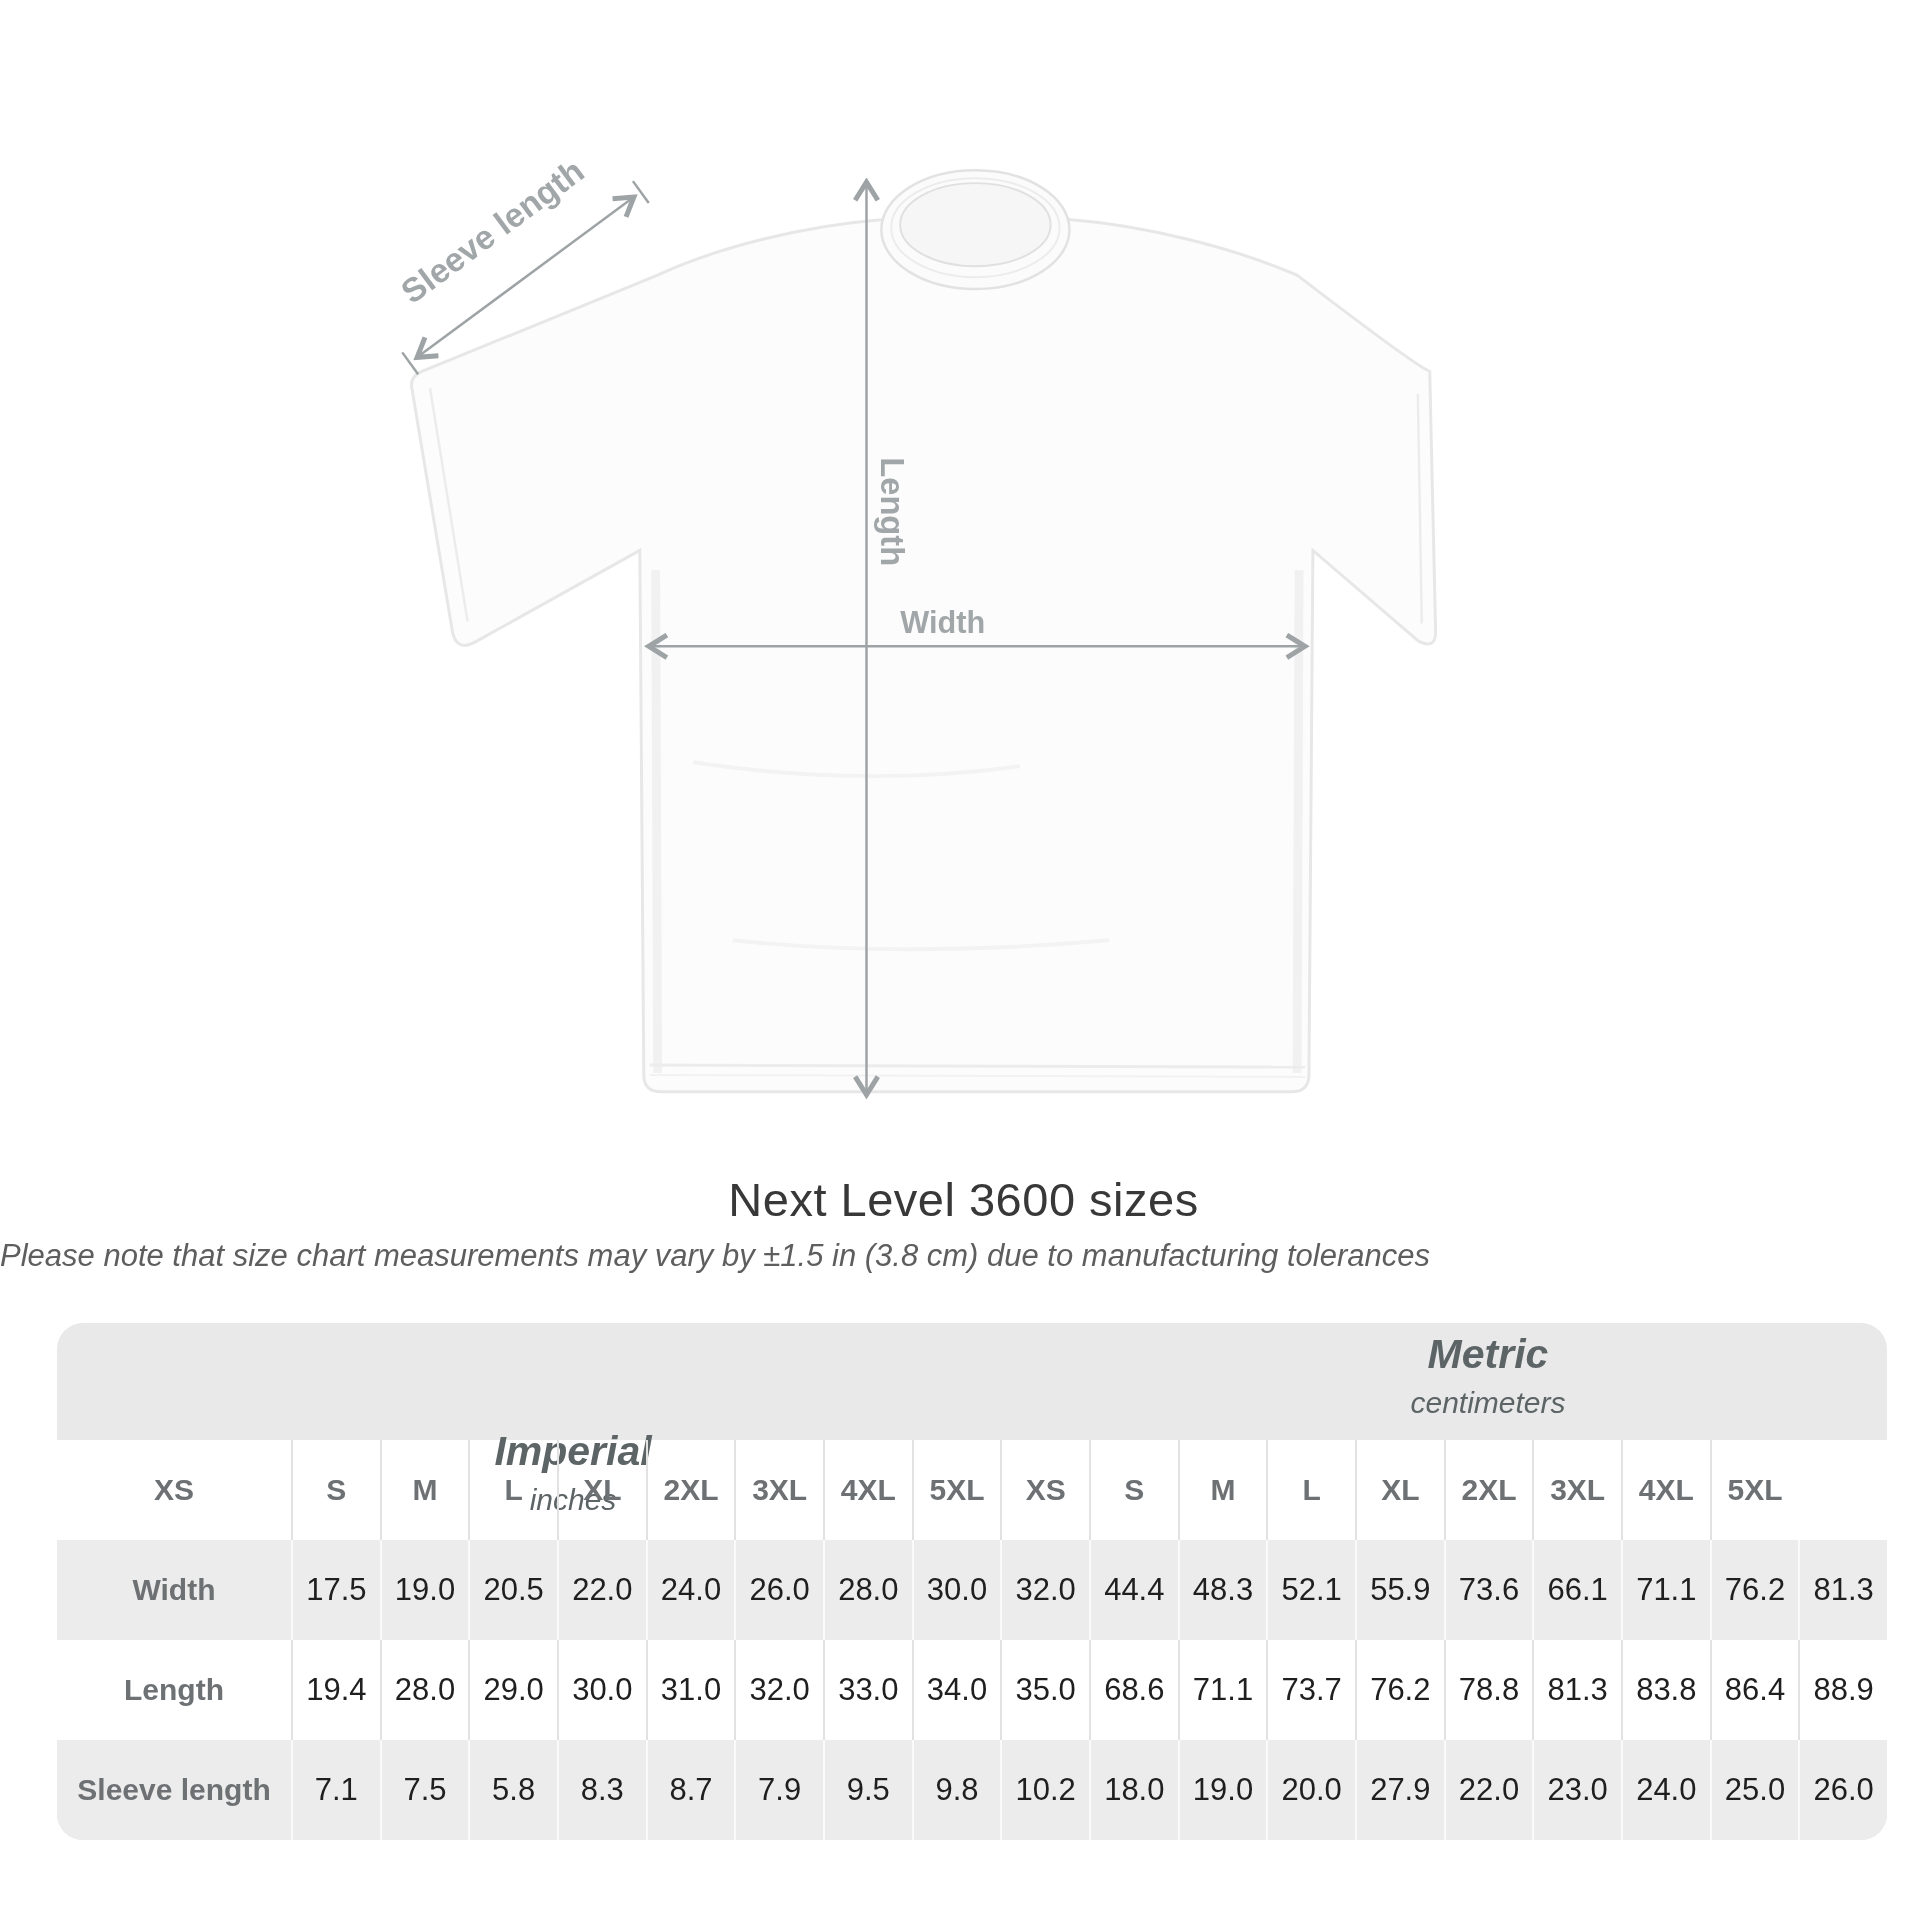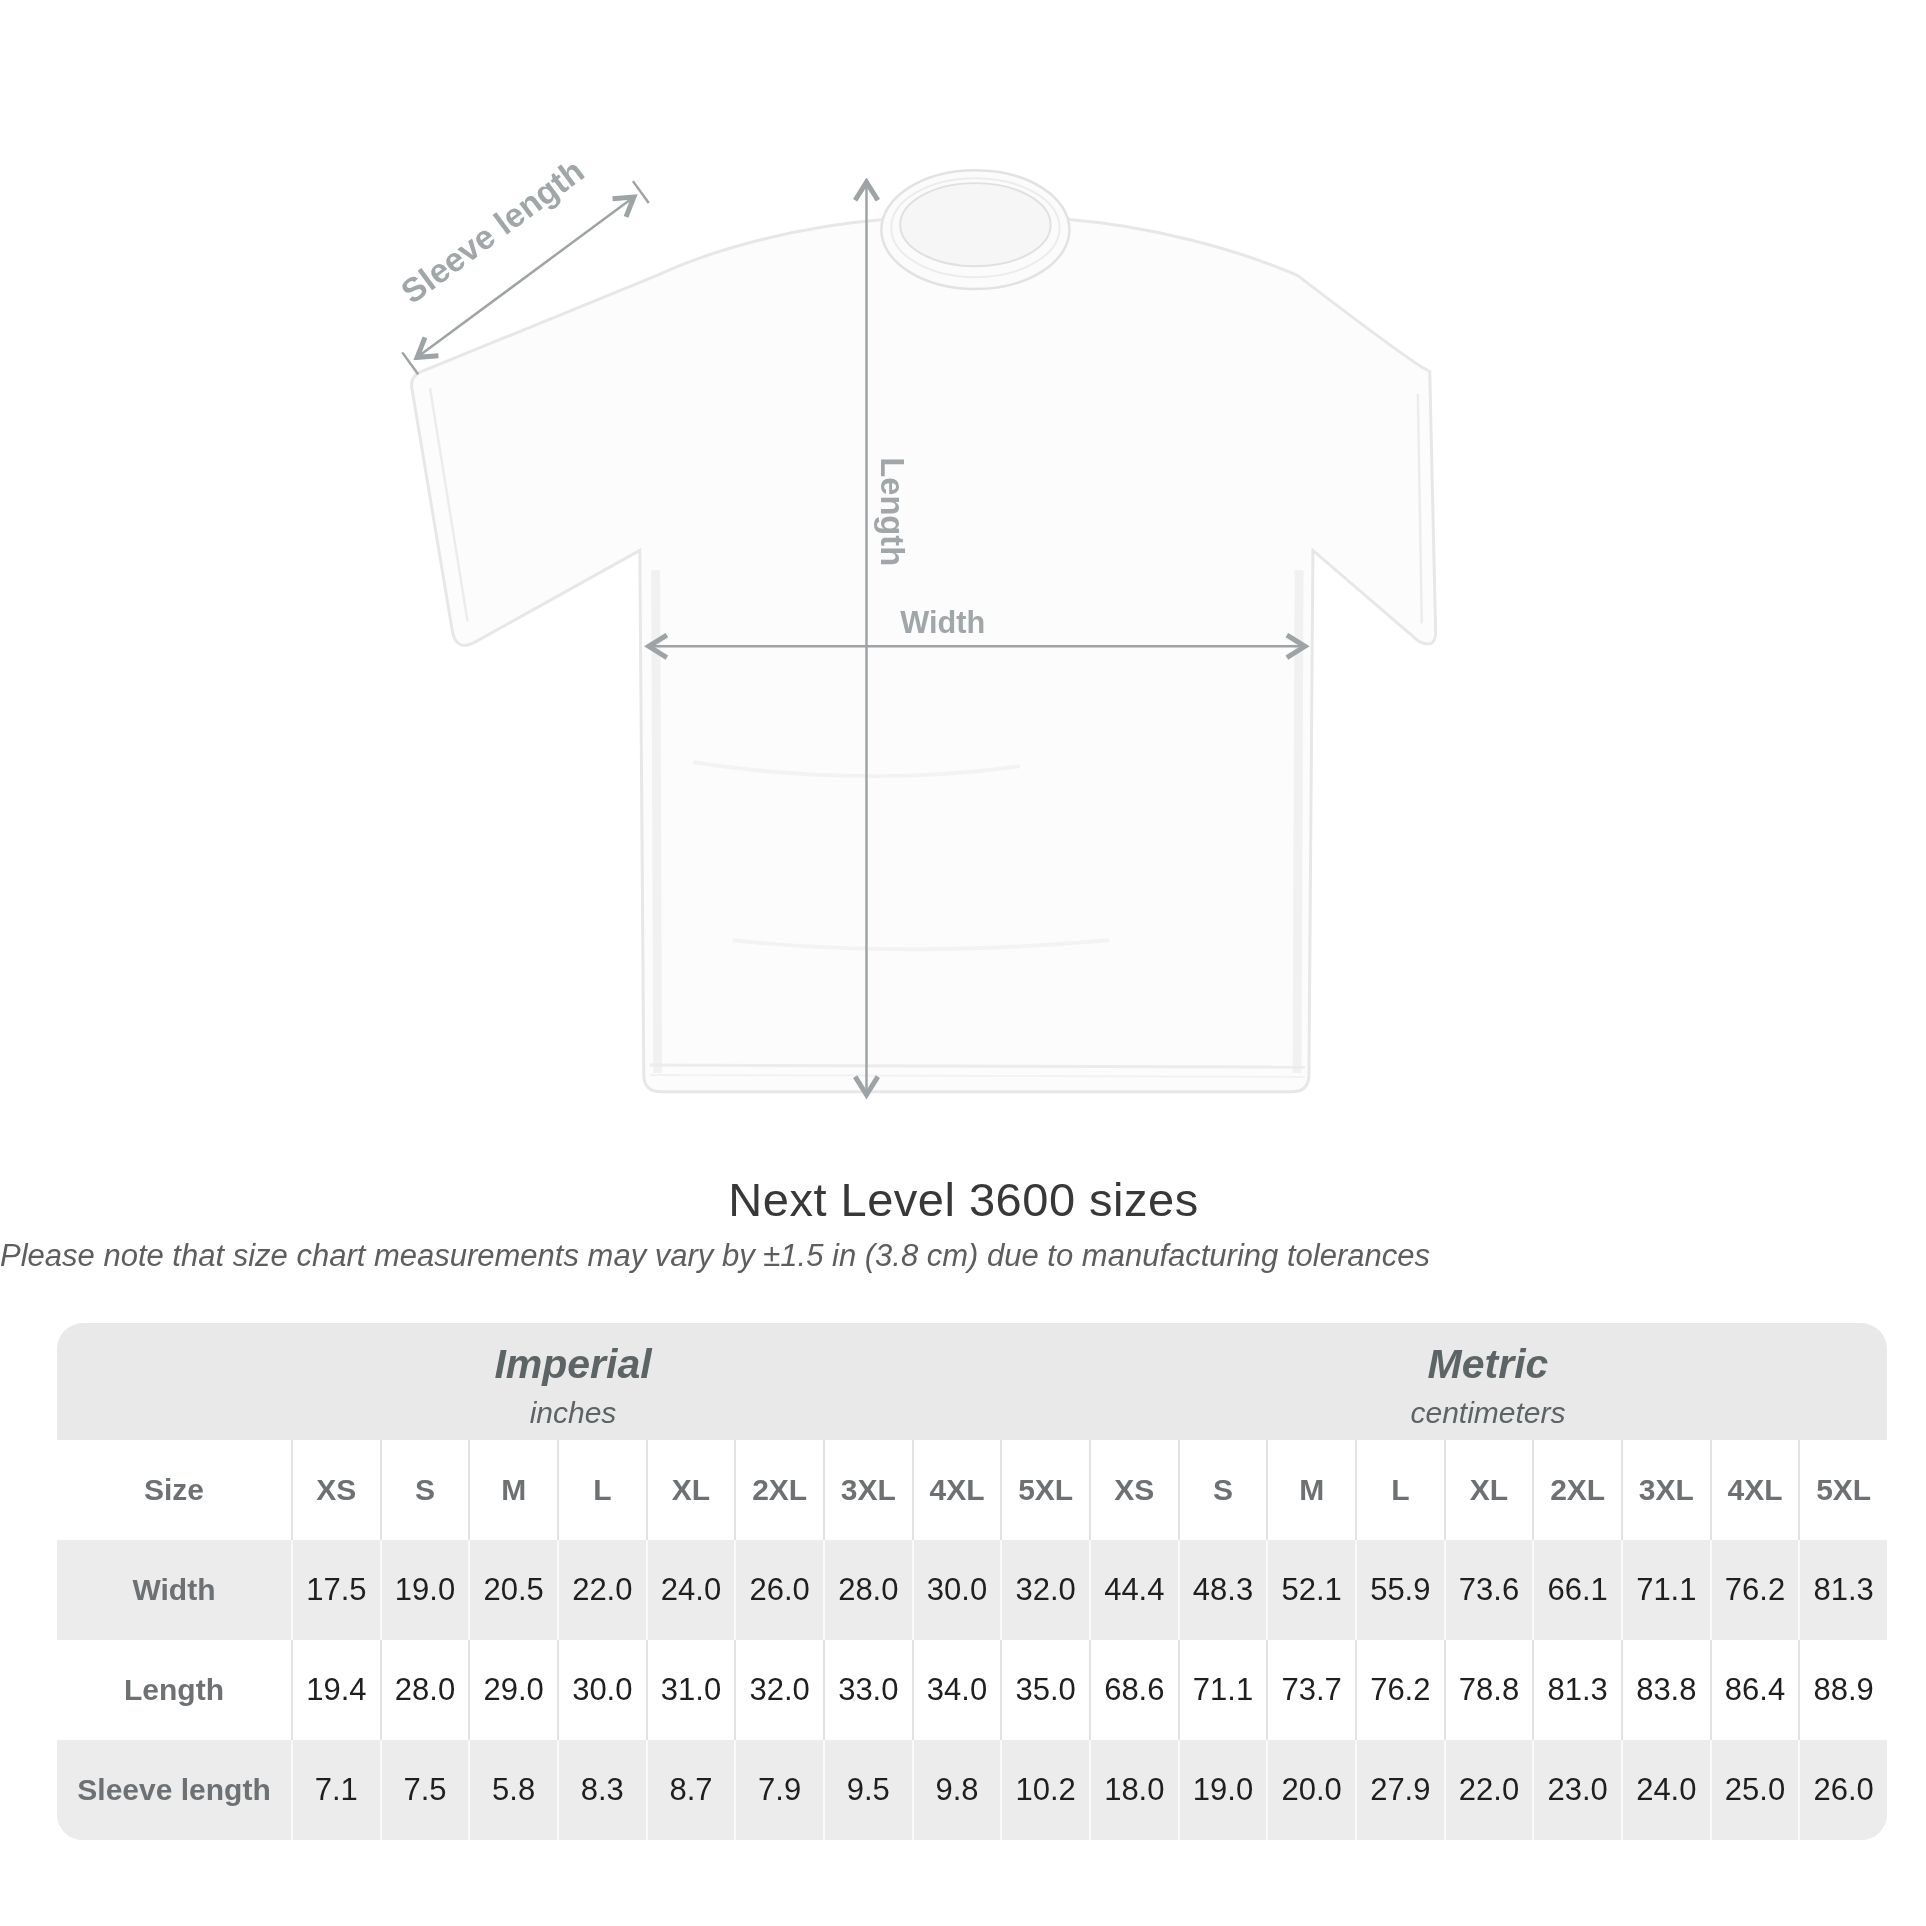--- a/index.html
+++ b/index.html
@@ -100,32 +100,31 @@
       <text x="952" y="640" text-anchor="middle" font-size="31">Width</text>
     </g>
   </svg>
 
   <div class="title">Next Level 3600 sizes</div>
   <div class="subtitle">Please note that size chart measurements may vary by ±1.5 in (3.8 cm) due to manufacturing tolerances</div>
 
   <div class="size-table">
 
     <div class="trow band">
+      <div class="unit unit-metric">
+        <div class="unit-name">Metric</div>
+        <div class="unit-sub">centimeters</div>
+      </div>
       <div class="unit unit-imperial">
         <div class="unit-name">Imperial</div>
         <div class="unit-sub">inches</div>
       </div>
-      <div class="unit unit-metric">
-        <div class="unit-name">Metric</div>
-        <div class="unit-sub">centimeters</div>
-      </div>
     </div>
 
     <div class="trow rowline row-white">
-      <div class="cell rlabel">Size</div>
     <div class="cell head">XS</div>
         <div class="cell head">S</div>
         <div class="cell head">M</div>
         <div class="cell head">L</div>
         <div class="cell head">XL</div>
         <div class="cell head">2XL</div>
         <div class="cell head">3XL</div>
         <div class="cell head">4XL</div>
         <div class="cell head">5XL</div>
         <div class="cell head">XS</div>

